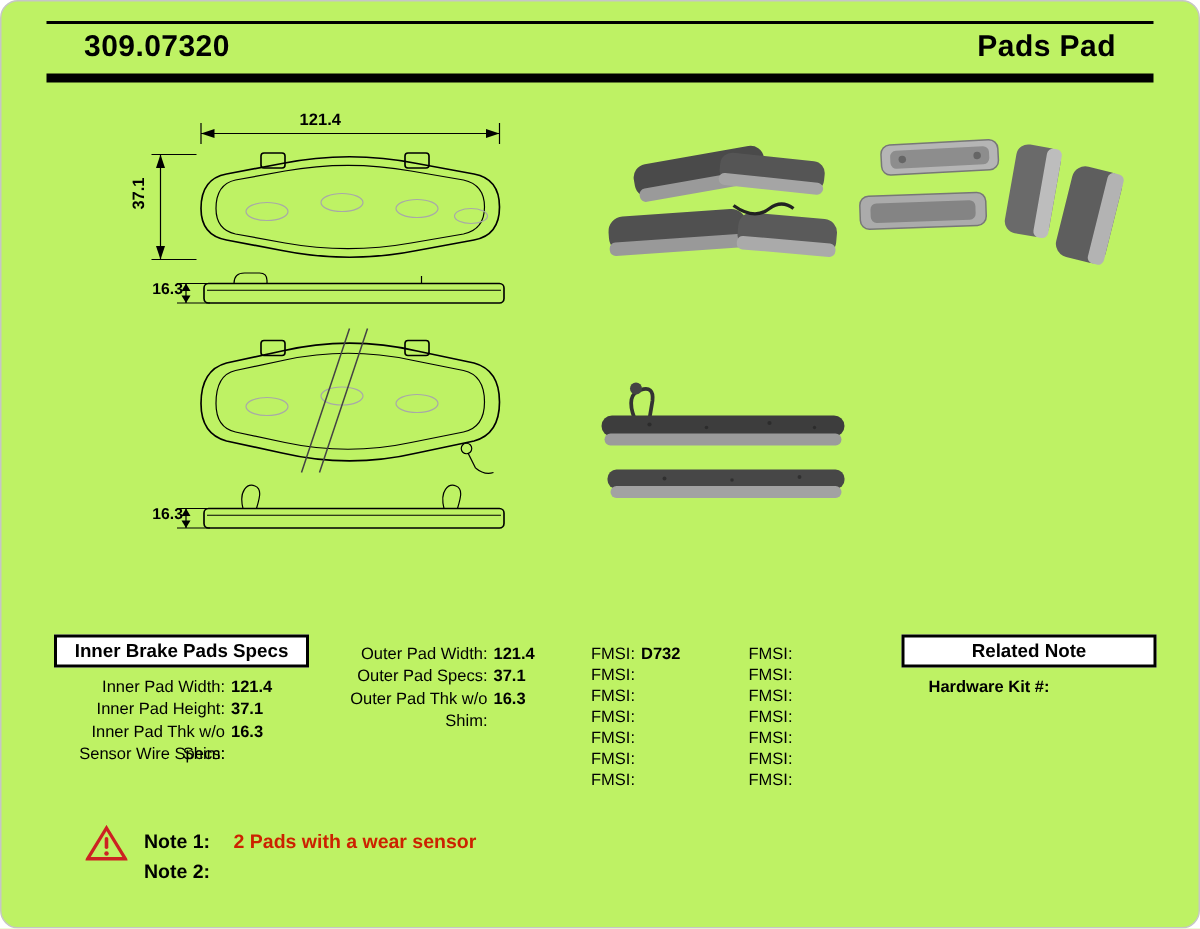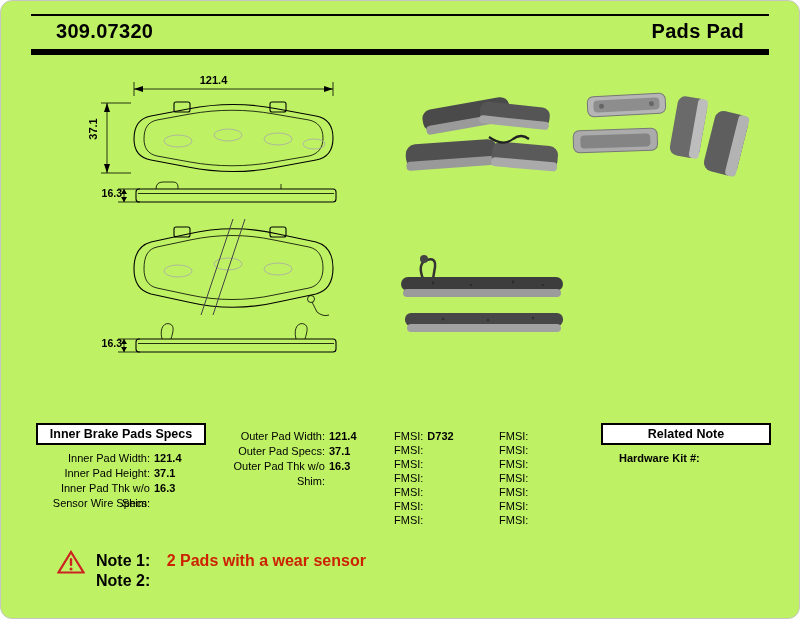--- a/index.html
+++ b/index.html
@@ -34,21 +34,21 @@
   .spec-row .val{width:52px;padding-left:4px;font-weight:bold;}
   .fmsi-row{display:flex;height:14px;line-height:14px;font-size:11px;}
   .fmsi-cell{width:50%;padding-left:8px;box-sizing:border-box;white-space:nowrap;}
   .f-lbl{font-weight:normal;text-align:right;}
   .f-val{font-weight:bold;margin-left:4px;}
   .rel-row{display:flex;height:15px;line-height:15px;font-size:11px;padding-left:2px;}
   .rel-row .lbl2{font-weight:bold;padding-left:16px;}
   .rel-row .val2{margin-left:4px;font-weight:bold;}
   
   .warn{position:absolute;left:56px;top:549px;}
-  .note-line{position:absolute;left:95px;font-size:16px;height:16px;line-height:16px;white-space:nowrap;}
+  .note-line{position:absolute;left:95px;font-size:13px;height:16px;line-height:16px;white-space:nowrap;}
   .n1{top:552px;}
   .n2{top:572px;}
   .note-lbl{font-weight:bold;color:#000;}
   .note-txt{font-weight:bold;color:#cc2200;margin-left:12px;}
   .note-txt2{margin-left:12px;}
 </style>
 </head>
 <body>
 
 <div id="page">

